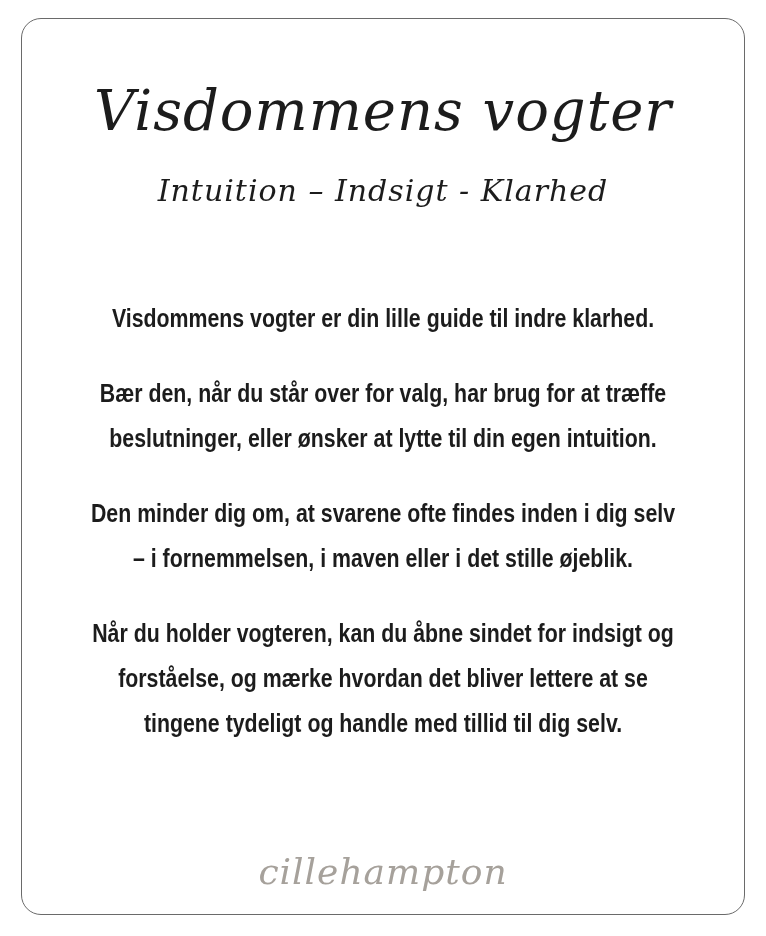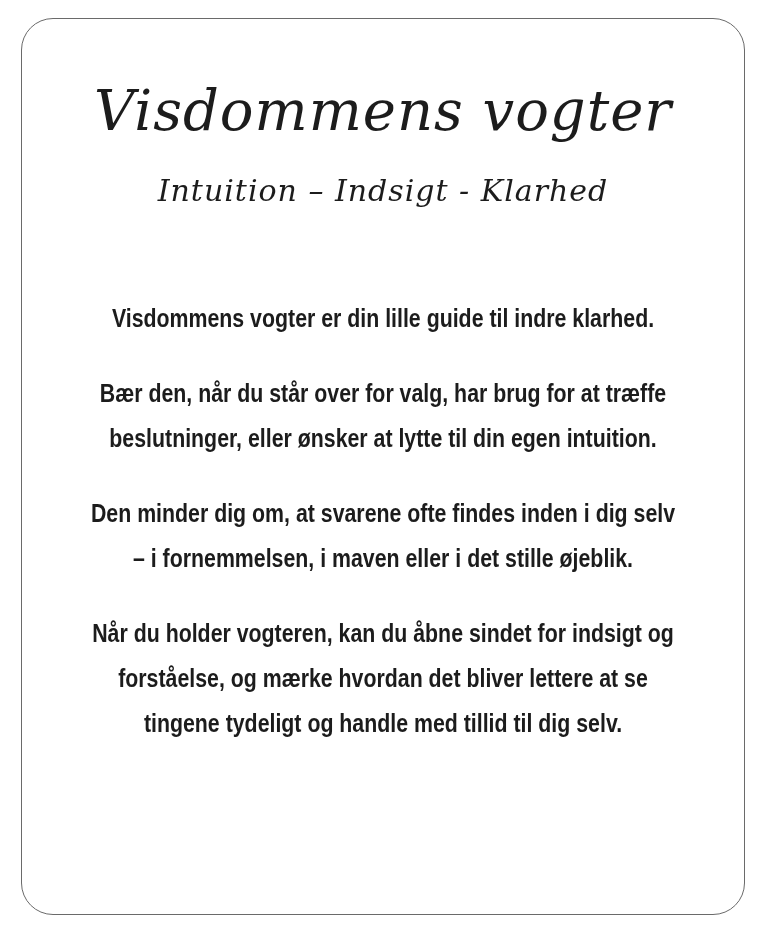--- a/index.html
+++ b/index.html
@@ -19,21 +19,21 @@
   }
   .card {
     position: absolute;
     left: 21px;
     top: 18px;
     width: 724px;
     height: 897px;
     box-sizing: border-box;
     background: #ffffff;
     border: 1px solid #6a6a6a;
-    border-radius: 32px;
+    border-radius: 20px;
     text-align: center;
   }
   .title {
     margin: 0;
     padding-top: 58px;
     font-family: "DejaVu Serif", serif;
     font-style: italic;
     font-weight: 500;
     font-size: 56px;
     line-height: 1.2;
@@ -90,14 +90,15 @@
     <div class="paragraphs">
       <p>Visdommens vogter er din lille guide til indre klarhed.</p>
       <p>Bær den, når du står over for valg, har brug for at træffe
 beslutninger, eller ønsker at lytte til din egen intuition.</p>
       <p>Den minder dig om, at svarene ofte findes inden i dig selv
 – i fornemmelsen, i maven eller i det stille øjeblik.</p>
       <p>Når du holder vogteren, kan du åbne sindet for indsigt og
 forståelse, og mærke hvordan det bliver lettere at se
 tingene tydeligt og handle med tillid til dig selv.</p>
     </div>
+    <div class="brand">cillehampton</div>
   </div>
 </div>
 
 </body></html>

